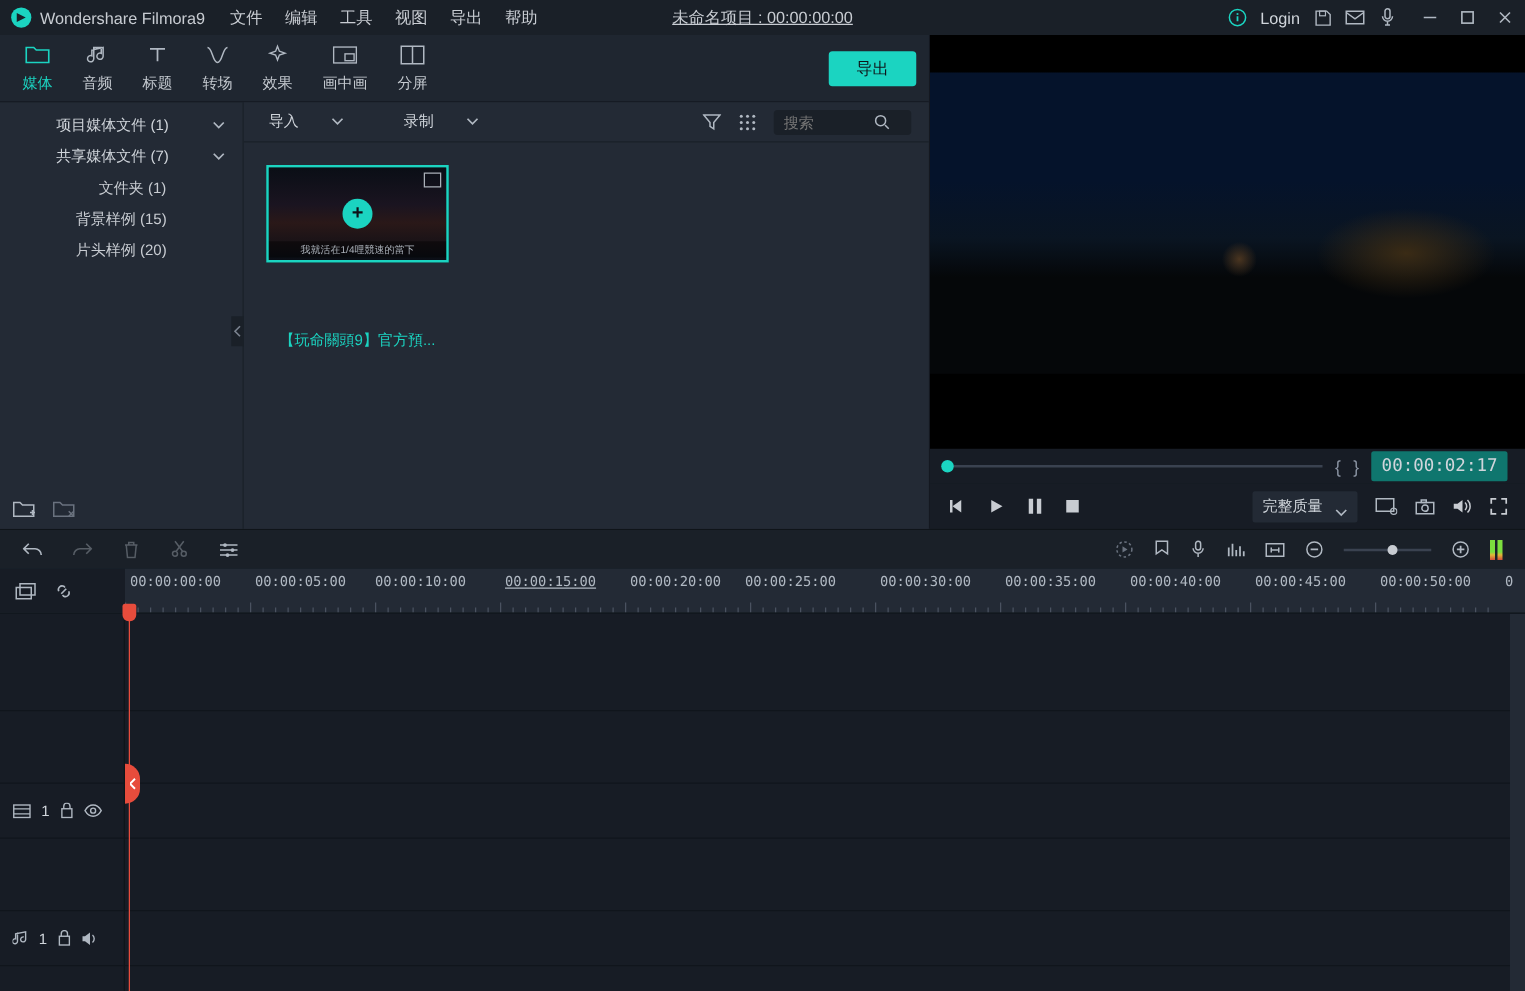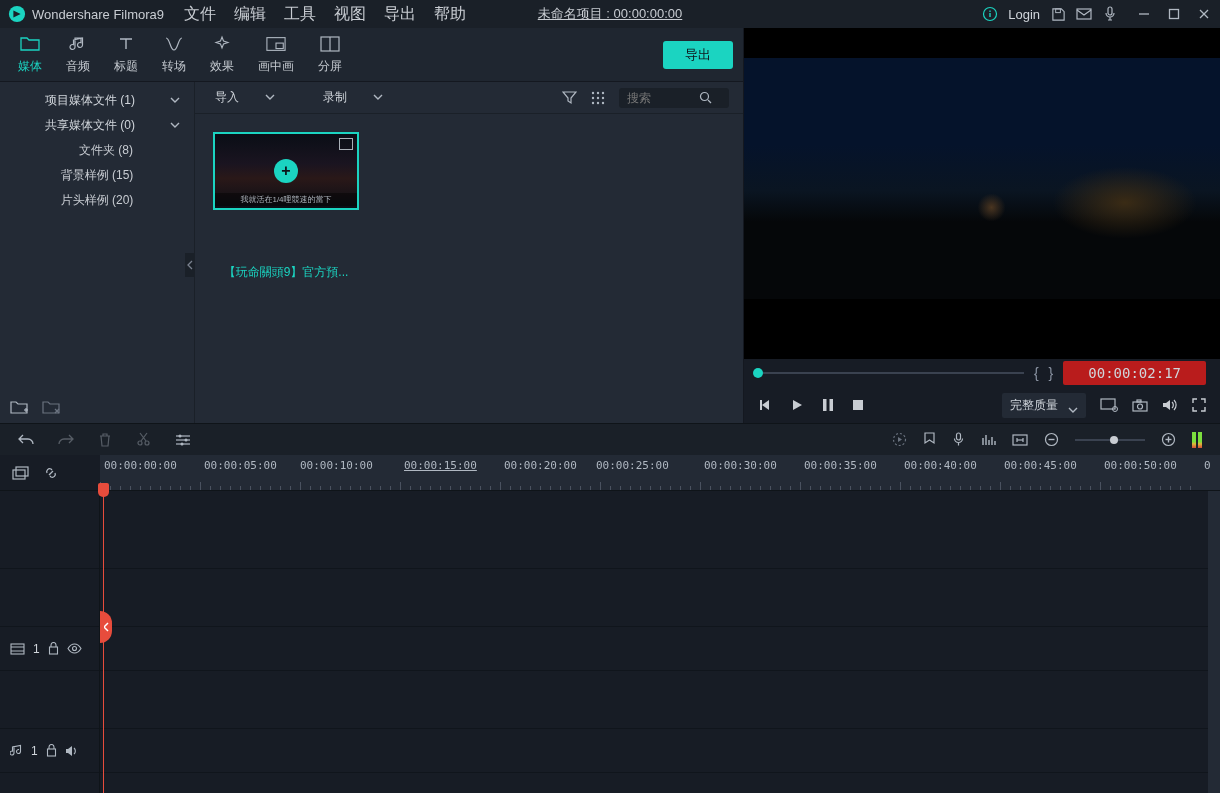--- a/index.html
+++ b/index.html
@@ -1,21 +1,21 @@
 <!DOCTYPE html>
 <html><head>
 <meta charset="utf-8">
 <style>
 * { margin: 0; padding: 0; box-sizing: border-box; font-family: "Microsoft YaHei", Arial, sans-serif; }
 body { background: #1a2028; color: #d0d5db; font-size: 12px; width: 1220px; height: 793px; overflow: hidden; user-select: none; }
 .titlebar { height: 28px; background: #1a2028; display: flex; align-items: center; padding: 0 8px; }
 .app-logo { width: 18px; height: 18px; margin-right: 6px; }
 .app-title { font-size: 13px; color: #c8ccd2; margin-right: 12px; white-space: nowrap; }
 .menu { display: flex; gap: 2px; }
-.menu-item { padding: 3px 8px; cursor: pointer; font-size: 16px; color:#c8ccd2; }
+.menu-item { padding: 3px 8px; cursor: pointer; font-size: 13px; color:#c8ccd2; }
 .project-title { position: absolute; left: 50%; transform: translateX(-50%); font-size: 13px; color:#c8ccd2;text-decoration:underline; }
 .titlebar-right { margin-left: auto; display: flex; align-items: center; gap: 10px; }
 .tb-icon { width: 16px; height: 16px; cursor: pointer; display:flex; align-items:center; justify-content:center; }
 .tb-text { cursor: pointer; font-size: 13px; }
 .win-controls { display: flex; gap: 14px; margin-left: 8px; }
 .upper { display: flex; height: 395px; background:#232a35; }
 .left-panel { width: 744px; display: flex; flex-direction: column; background:#232a35; border-right:1px solid #141820;}
 .tabs { display: flex; height: 54px; padding-left:6px; padding-right:10px; align-items:center; background:#1f2630; border-bottom:1px solid #141820;}
 .tab { display: flex; flex-direction: column; align-items: center; gap: 4px; padding: 6px 12px; cursor: pointer; color:#c5cad0; font-size:12px;}
 .tab.active { color: #1bd4c1; }
@@ -44,21 +44,21 @@
 .thumb-mark{position:absolute; right:4px; top:4px; width:14px; height:12px; border:1px solid #aab0b8;}
 .thumb-caption{position:absolute; bottom:2px; left:0; right:0; font-size:8px; text-align:center; color:#aab0b8; background:rgba(0,0,0,0.4); padding:1px 0;}
 .clip-label { color: #1bd4c1; font-size: 12px; max-width:146px; overflow:hidden; white-space:nowrap; text-overflow:ellipsis;margin-top:48px;}
 .preview { width: 476px; background: #141820; display: flex; flex-direction: column; }
 .preview-video { flex: 1; background: #000; position: relative; }
 .preview-img { position: absolute; top: 30px; bottom: 60px; left: 0; right: 0; background: radial-gradient(ellipse 120px 60px at 80% 60%, #3a2b15 0%, transparent 60%), radial-gradient(ellipse 20px 20px at 52% 62%, #4a3520 0%, transparent 70%), linear-gradient(#05132b 0%, #05132b 36%, #0a1522 55%, #050709 68%, #050709 100%);}
 .preview-bar { height: 28px; display: flex; align-items: center; padding: 0 14px; gap: 10px; background:#171c25;}
 .prog-track{ flex:1; height:2px; background:#3a4250; position:relative; cursor:pointer;}
 .prog-dot{ position:absolute; left:0; top:50%; transform:translate(-50%,-50%); width:10px; height:10px; border-radius:50%; background:#1bd4c1;}
 .brace{ color:#8b94a3; cursor:pointer; font-size:14px;}
-.tc-box{ background:#b91c1c; padding:4px 25px; font-size:14px; font-family:monospace; border-radius:2px;}
+.tc-box{ background:#0f766e; padding:4px 8px; font-size:14px; font-family:monospace; border-radius:2px;}
 .preview-ctrl { height: 36px; display: flex; align-items: center; padding: 0 14px; gap: 18px; background:#171c25;}
 .pc-right { margin-left: auto; display: flex; align-items: center; gap: 14px; }
 .quality-dd{ background:#232a35; padding:4px 8px; display:flex; align-items:flex-end; gap:10px; cursor:pointer; font-size:12px; border-radius:2px;}
 .toolbar2 { height: 32px; background: #1a2028; display: flex; align-items: center; padding: 0 18px; gap: 24px; border-top:1px solid #0f1419;}
 .tb2-right { margin-left: auto; display: flex; align-items: center; gap: 16px; }
 .zoom-track{ width:70px; height:2px; background:#3a4250; position:relative; cursor:pointer;}
 .zoom-dot{ position:absolute; left:55%; top:50%; transform:translate(-50%,-50%); width:8px; height:8px; border-radius:50%; background:#c8ccd2;}
 .audio-meter{ display:flex; gap:2px; align-items:flex-end; height:16px;}
 .meter-bar{width:4px; background:linear-gradient(#7cde3e 0%,#7cde3e 60%,#e2b637 75%,#d04a3a 100%); height:16px;}
 .timeline { flex: 1; background: #171c25; display: flex; flex-direction:column; height: 338px; position:relative;}
@@ -219,28 +219,28 @@
       <div class="tree">
         <div class="chev-row">
             <span class="lbl">项目媒体文件 (1)</span>
             <span class="chev">
               <svg width="10" height="7" viewBox="0 0 10 7">
                 <path d="M1 1l4 4 4-4" fill="none" stroke="#b0b8c2" stroke-width="1.4"></path>
               </svg>
             </span>
           </div>
         <div class="chev-row">
-            <span class="lbl">共享媒体文件 (0)</span>
+            <span class="lbl">共享媒体文件 (7)</span>
             <span class="chev">
               <svg width="10" height="7" viewBox="0 0 10 7">
                 <path d="M1 1l4 4 4-4" fill="none" stroke="#b0b8c2" stroke-width="1.4"></path>
               </svg>
             </span>
           </div>
-        <div class="tree-item indented">文件夹 (8)</div>
+        <div class="tree-item indented">文件夹 (1)</div>
         <div class="tree-item">背景样例 (15)</div>
         <div class="tree-item">片头样例 (20)</div>
         <div class="collapser">
             <svg width="6" height="10" viewBox="0 0 6 10">
               <path d="M5 1L1 5l4 4" fill="none" stroke="#7a828f" stroke-width="1.3"></path>
             </svg>
           </div>
         <div class="tree-bottom">
           <span class="ic">
               <svg width="18" height="16" viewBox="0 0 18 16">

